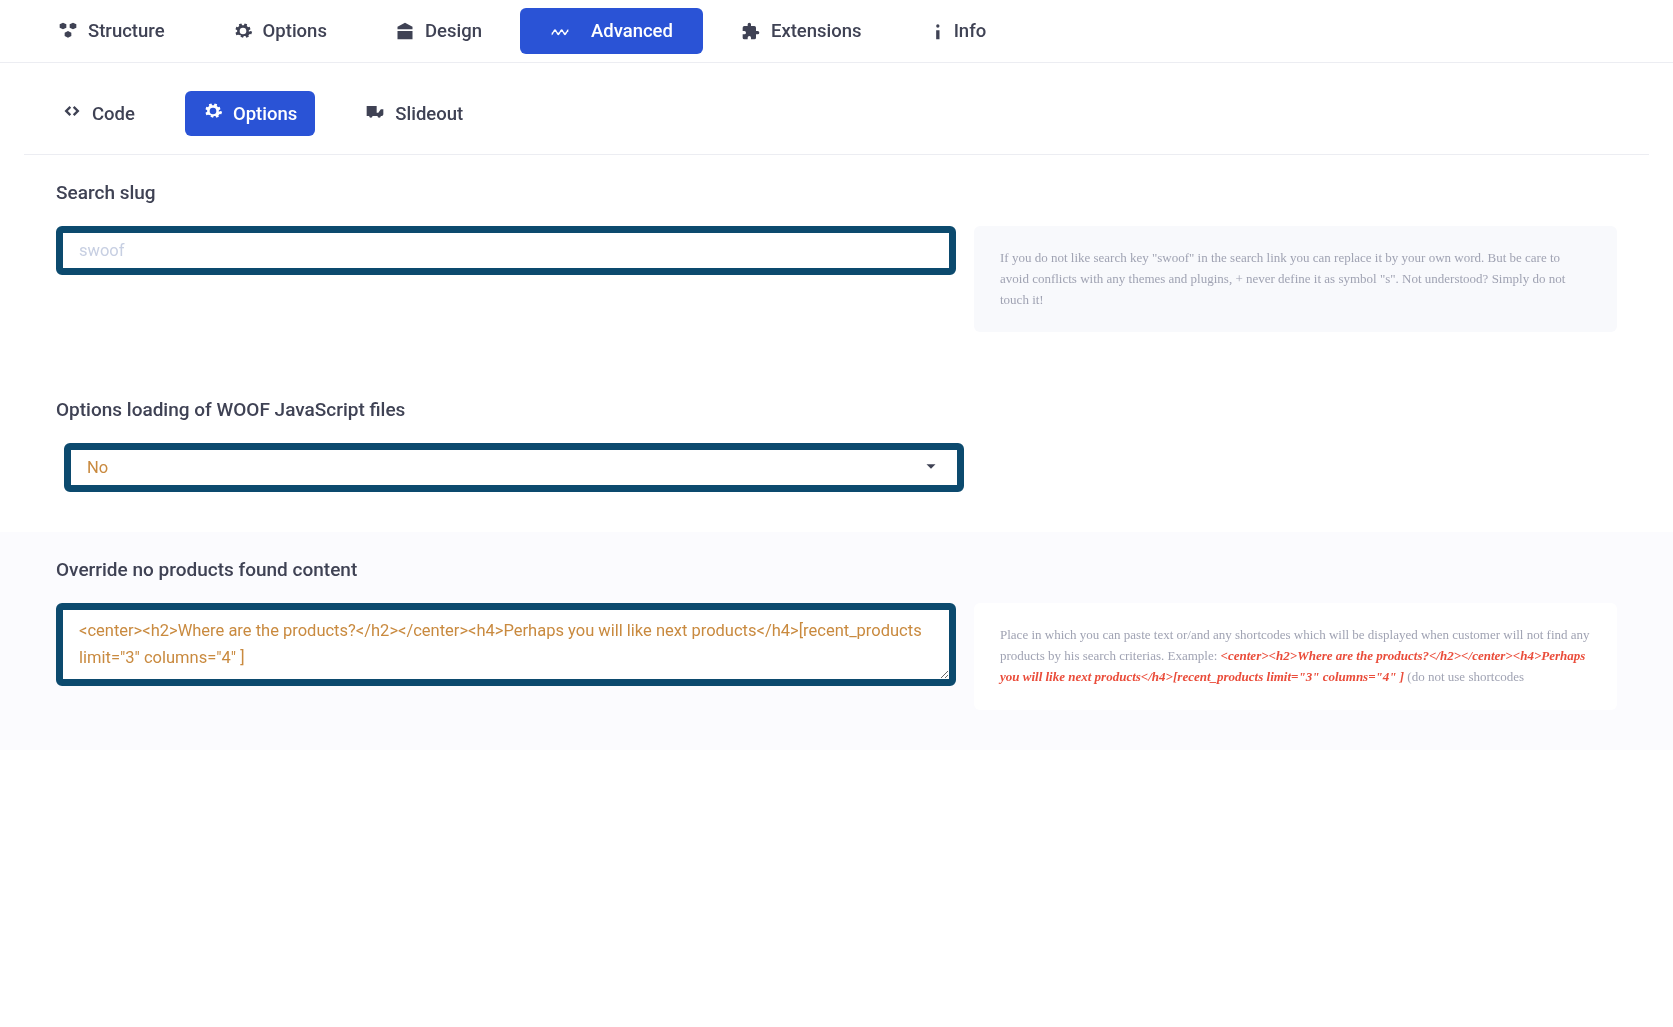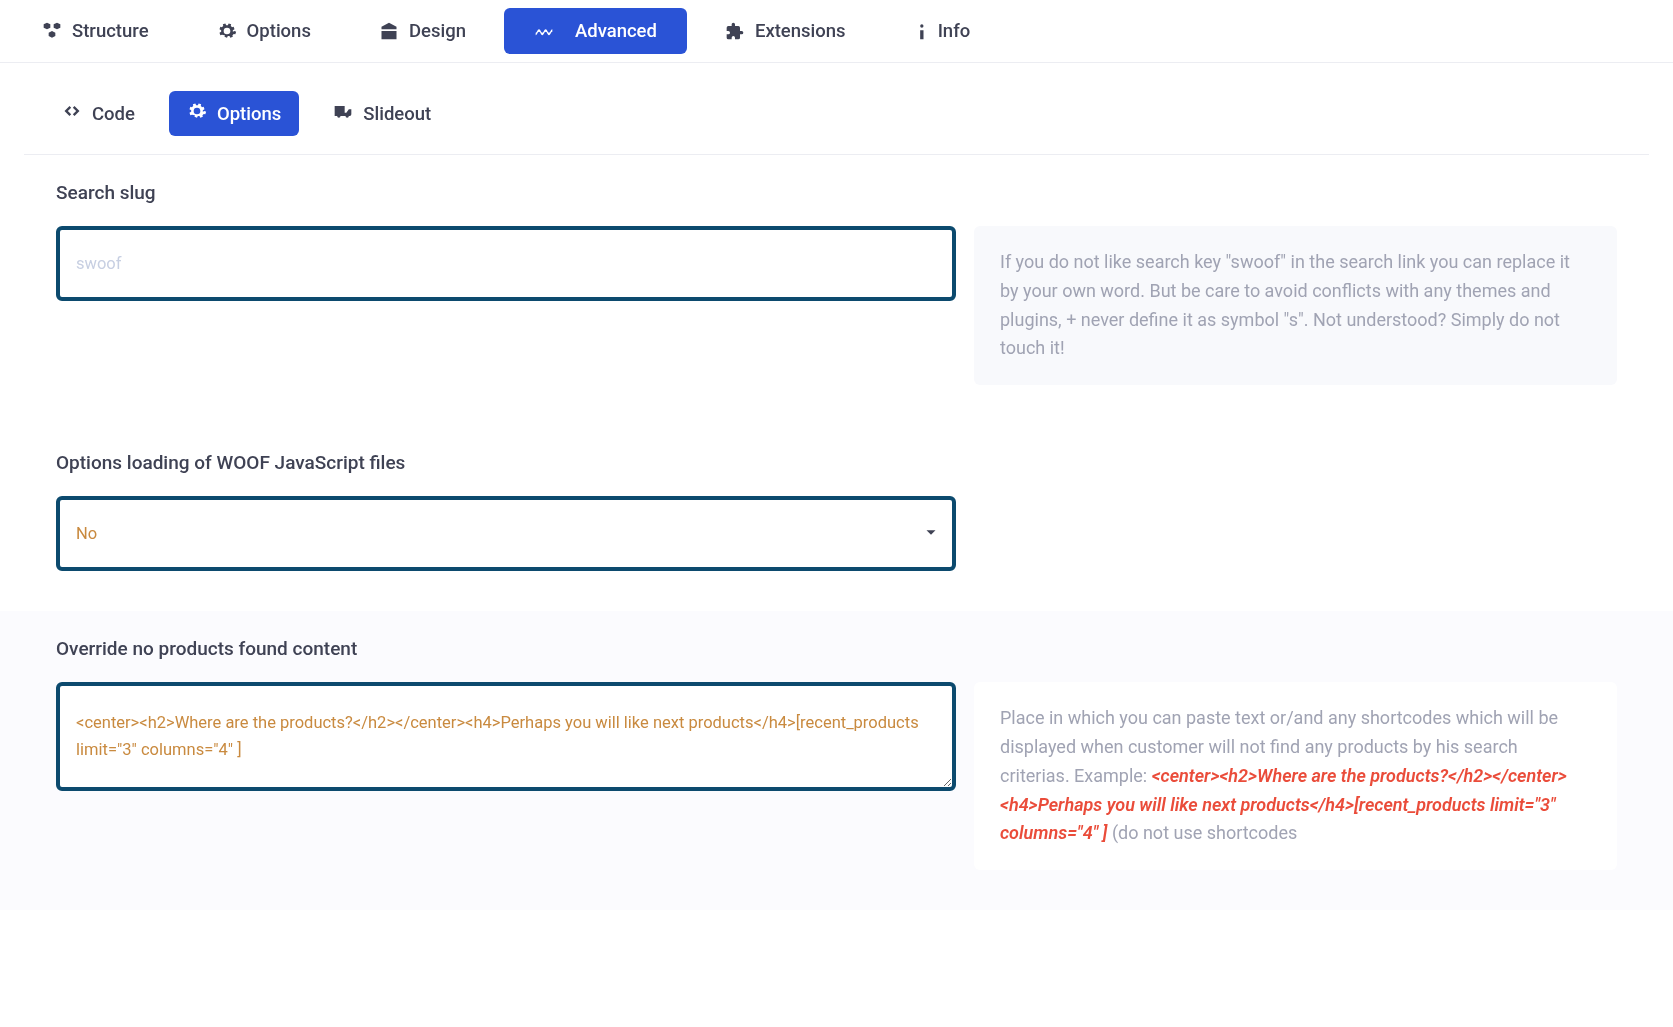--- a/index.html
+++ b/index.html
@@ -11,21 +11,21 @@
   }
   .page {
     width: 1673px;
     margin: 0 auto;
     background: #fff;
   }
   
   .main-tabs {
     display: flex;
     border-bottom: 1px solid #ecedf2;
-    padding: 0 8px;
+    padding: 0 24px;
   }
   .main-tab {
     display: flex;
     align-items: center;
     gap: 10px;
     padding: 18px 34px;
     font-size: 18.5px;
     font-weight: 500;
     color: #3f4254;
     cursor: pointer;
@@ -41,21 +41,21 @@
   }
   .main-tab .icon { display:inline-flex; }
   .main-tab svg { width: 20px; height: 20px; fill: #3f4254; }
   .main-tab.active svg { fill: #fff; }
   .main-tab.info-tab svg { width:14px; height:20px; }
 
   
   .sub-tabs {
     display: flex;
     align-items: center;
-    gap: 16px;
+    gap: 32px;
     padding: 28px 44px 0 44px;
   }
   .sub-tab {
     display: flex;
     align-items: center;
     gap: 10px;
     padding: 10px 18px;
     font-size: 18.5px;
     font-weight: 500;
     color: #3f4254;
@@ -89,40 +89,41 @@
     gap: 18px;
     align-items: flex-start;
   }
   .left-col { flex: 0 0 900px; }
   .right-col {
     flex: 1;
     background: #f8f9fc;
     border-radius: 6px;
     padding: 22px 26px;
     color: #a0a3b3;
-    font-size: 18px;
+    font-size: 13px;
     line-height: 1.6;
+    font-family: Liberation Serif, serif;
   }
   .section.alt .right-col { background: #fff; }
 
   
   .text-input, .select-input, .textarea-input {
     width: 100%;
-    border: 4px solid #0c4a6e;
-    border-radius: 6px;
-    padding: 24px 16px;
+    border: 7px solid #0c4a6e;
+    border-radius: 6px;
+    padding: 8px 16px;
     font-size: 16.5px;
     color: #c98a3f;
     background: #fff;
     font-family: inherit;
   }
   .text-input::placeholder { color: #c7cfe2; }
   .text-input.placeholder-style { color: #c7cfe2; }
   .select-wrap { position: relative; }
-  .select-input { appearance: none; -webkit-appearance:none; cursor:pointer; padding-right:44px;}
+  .select-input { appearance: none; -webkit-appearance:none; cursor:pointer; padding-right:44px;margin-left:8px;}
   .select-caret {
     position: absolute;
     right: 16px; top: 50%; transform: translateY(-50%);
     pointer-events: none;
   }
   .select-caret svg { width: 18px; height: 18px; fill: #3f4254; }
   .textarea-input {
     min-height: 72px;
     resize: vertical;
     line-height: 1.6;

